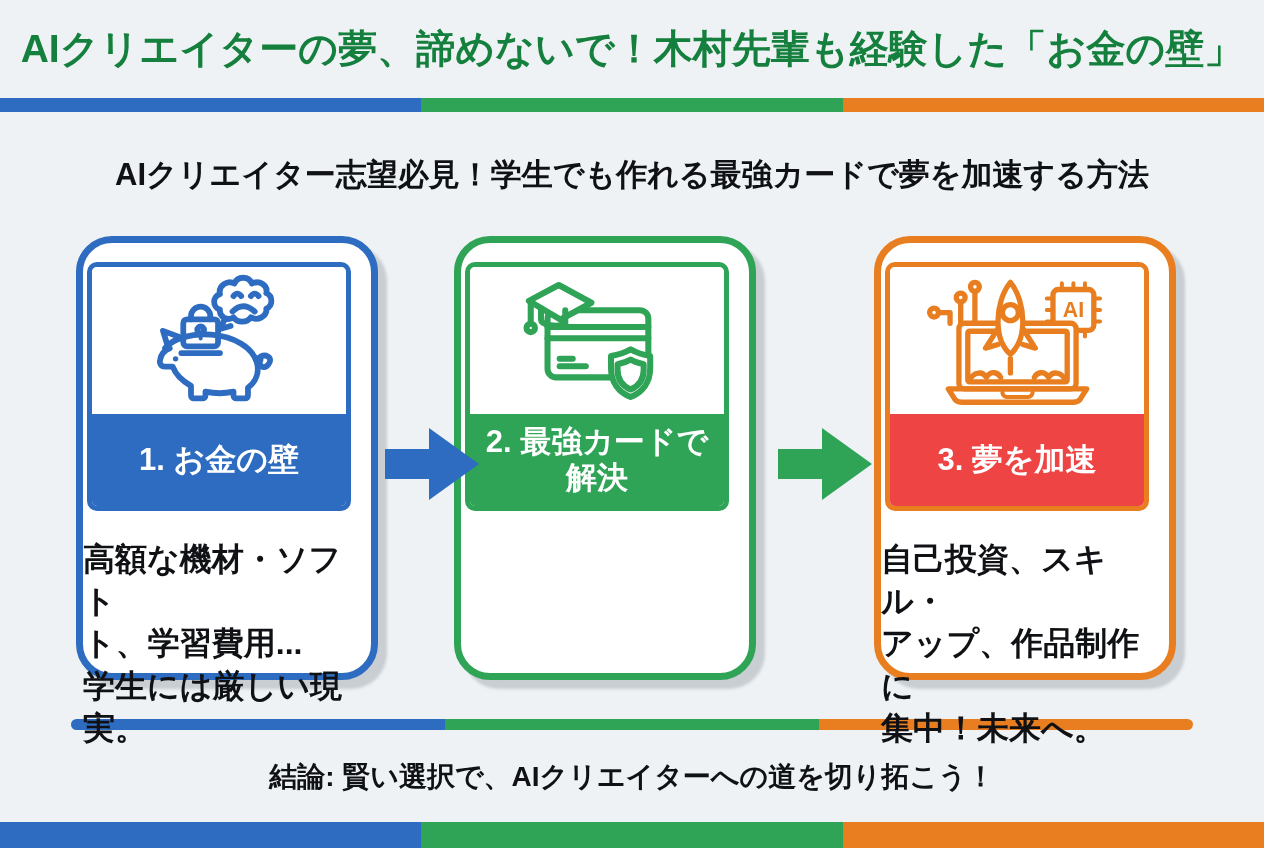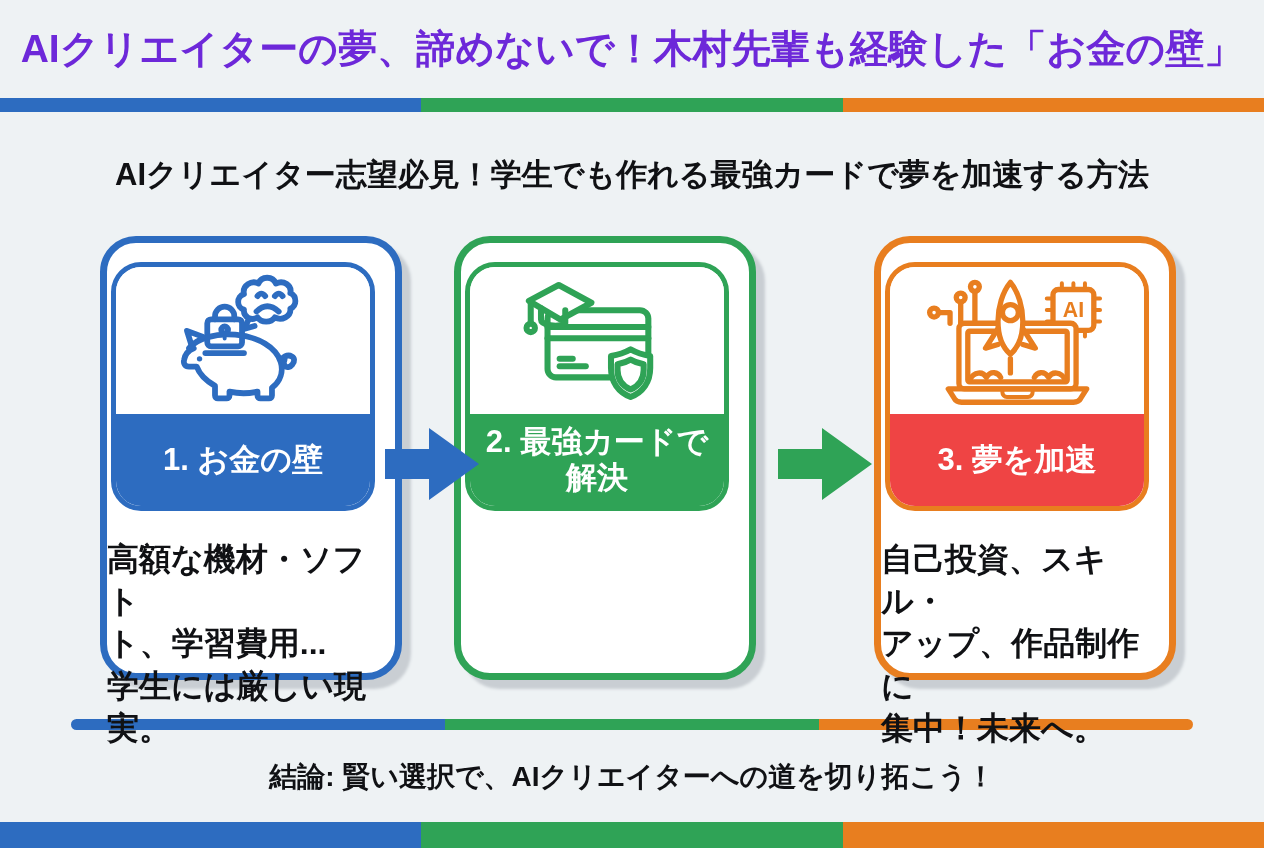--- a/index.html
+++ b/index.html
@@ -11,21 +11,21 @@
     color:#101114;
     overflow:hidden;
   }
   
   .header {
     height:98px;
     display:flex; align-items:center; justify-content:center;
   }
   .header-title {
     font-size:39px; font-weight:700; letter-spacing:0px;
-    color:#6d28d9; white-space:nowrap;
+    color:#15803d; white-space:nowrap;
   }
   
   .stripe { display:flex; width:100%; }
   .stripe-top { height:14px; }
   .stripe-bottom { position:absolute; left:0; bottom:0; height:26px; }
   .seg { flex:1; height:100%; }
   .seg-blue   { background:#2d6cc0; }
   .seg-green  { background:#2fa356; }
   .seg-orange { background:#e87e1f; }
   
@@ -42,28 +42,28 @@
     margin-top:40px;
   }
   .card {
     position:absolute; top:0;
     width:302px; height:444px;
     background:#ffffff;
     border-radius:36px;
     border:7px solid;
     box-shadow:9px 9px 3px #c9ced3;
   }
-  .card-1 { left:100px;  border-color:#2d6cc0; }
+  .card-1 { left:76px;  border-color:#2d6cc0; }
   .card-2 { left:454px; border-color:#2fa356; }
   .card-3 { left:874px; border-color:#e87e1f; }
   .card-inner {
     margin:19px 20px 0 4px;
     height:249px;
     border:5px solid;
-    border-radius:30px;
+    border-radius:10px;
     overflow:hidden;
     display:flex; flex-direction:column;
   }
   .card-1 .card-inner { border-color:#2d6cc0; }
   .card-2 .card-inner { border-color:#2fa356; }
   .card-3 .card-inner { border-color:#e87e1f; }
   .icon-area {
     flex:1;
     display:flex; align-items:center; justify-content:center;
     background:#ffffff;

